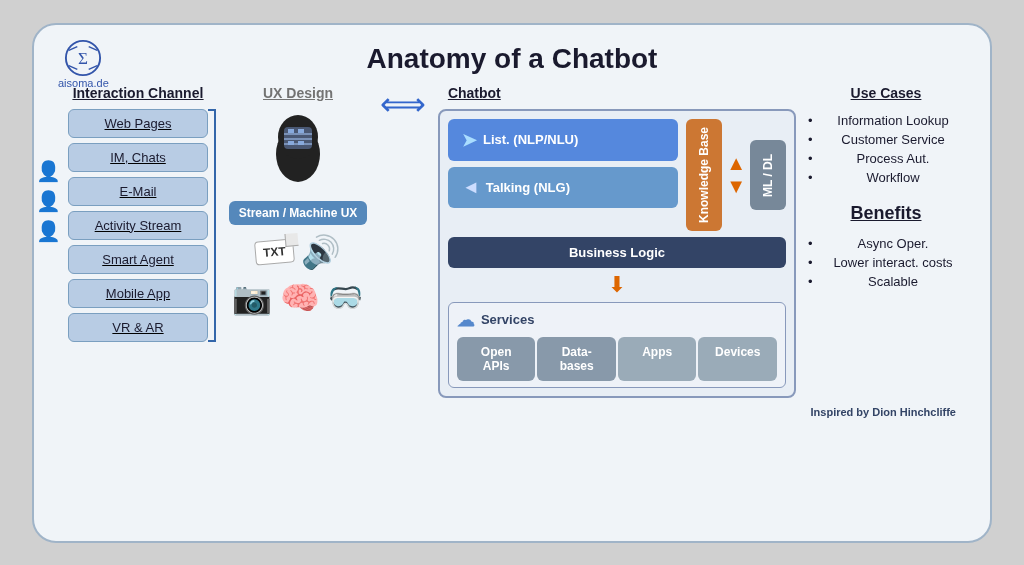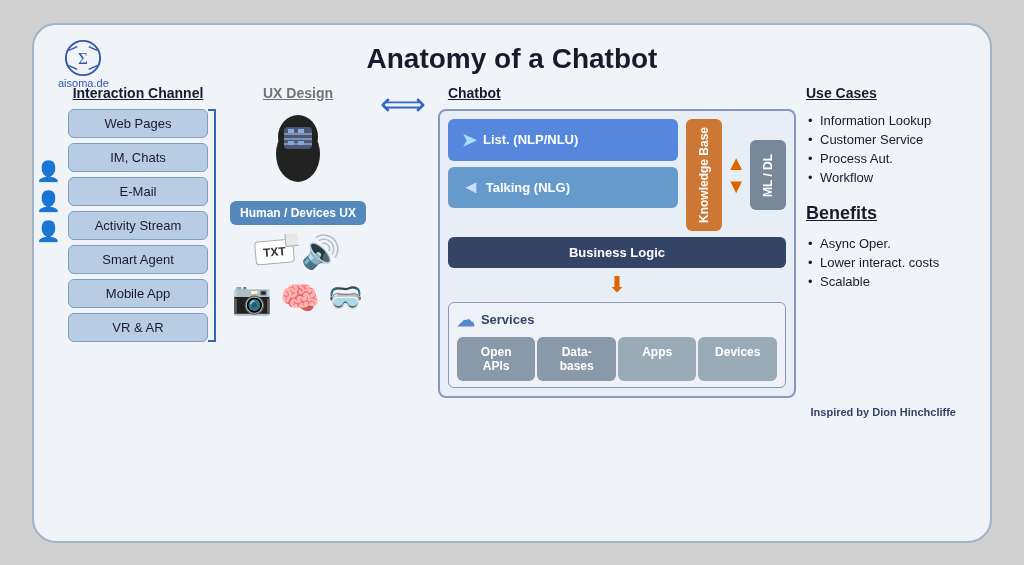--- a/index.html
+++ b/index.html
@@ -48,20 +48,21 @@
       align-items: flex-start;
       margin-top: 4px;
     }
     
     .col-interaction {
       display: flex;
       flex-direction: column;
       align-items: center;
       width: 160px;
       flex-shrink: 0;
+      text-decoration: underline;
     }
     .col-header {
       font-size: 14px;
       font-weight: bold;
       text-decoration: underline;
       color: #1a1a2e;
       margin-bottom: 8px;
       text-align: center;
     }
     .channel-list {
@@ -335,20 +336,21 @@
       background: #9aabb8;
     }
 
     
     .col-usecases {
       width: 160px;
       flex-shrink: 0;
       display: flex;
       flex-direction: column;
       gap: 8px;
+      text-align: center;
     }
     .usecases-header {
       font-size: 14px;
       font-weight: bold;
       text-decoration: underline;
       color: #1a1a2e;
       margin-bottom: 2px;
     }
     .bullet-list {
       list-style: none;
@@ -448,21 +450,21 @@
           <rect x="26" y="18" width="28" height="22" rx="4" fill="#556688" opacity="0.8"></rect>
           <line x1="26" y1="25" x2="54" y2="25" stroke="#aaccff" stroke-width="1"></line>
           <line x1="26" y1="30" x2="54" y2="30" stroke="#aaccff" stroke-width="1"></line>
           <line x1="26" y1="35" x2="54" y2="35" stroke="#aaccff" stroke-width="1"></line>
           <rect x="30" y="20" width="6" height="4" fill="#88aadd"></rect>
           <rect x="40" y="20" width="6" height="4" fill="#88aadd"></rect>
           <rect x="30" y="32" width="6" height="4" fill="#88aadd"></rect>
           <rect x="40" y="32" width="6" height="4" fill="#88aadd"></rect>
         </svg>
 
-        <div class="ux-label">Human / Devices UX</div>
+        <div class="ux-label">Stream / Machine UX</div>
 
         <div class="ux-icons-row">
           <div class="txt-icon">TXT</div>
           <span class="voice-icon">🔊</span>
         </div>
 
         <div class="ux-icons-row">
           <span class="video-icon">📷</span>
           <span class="brain-icon">🧠</span>
           <span class="vr-icon">🥽</span>

